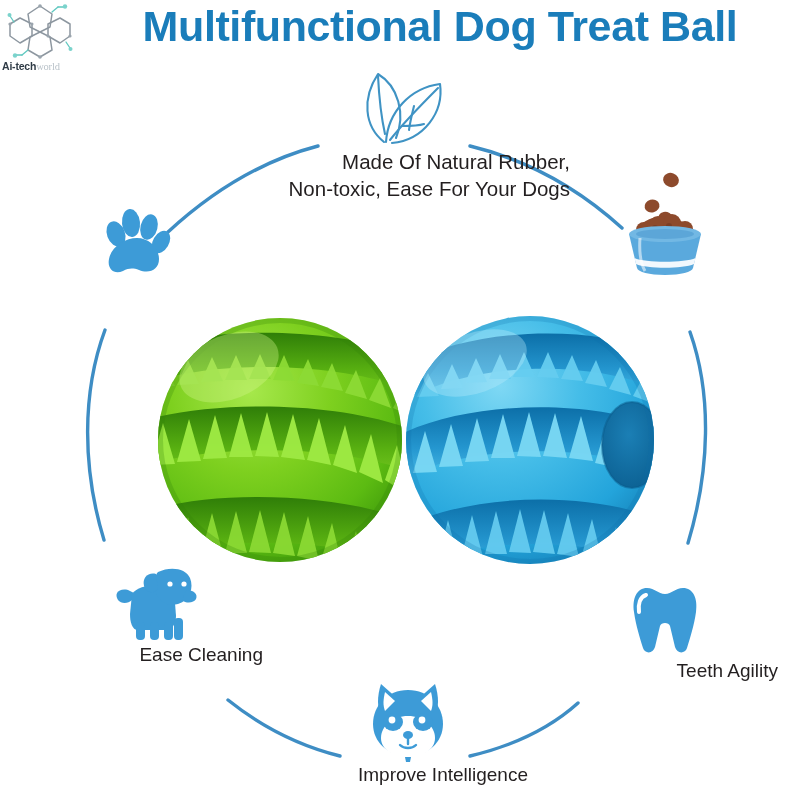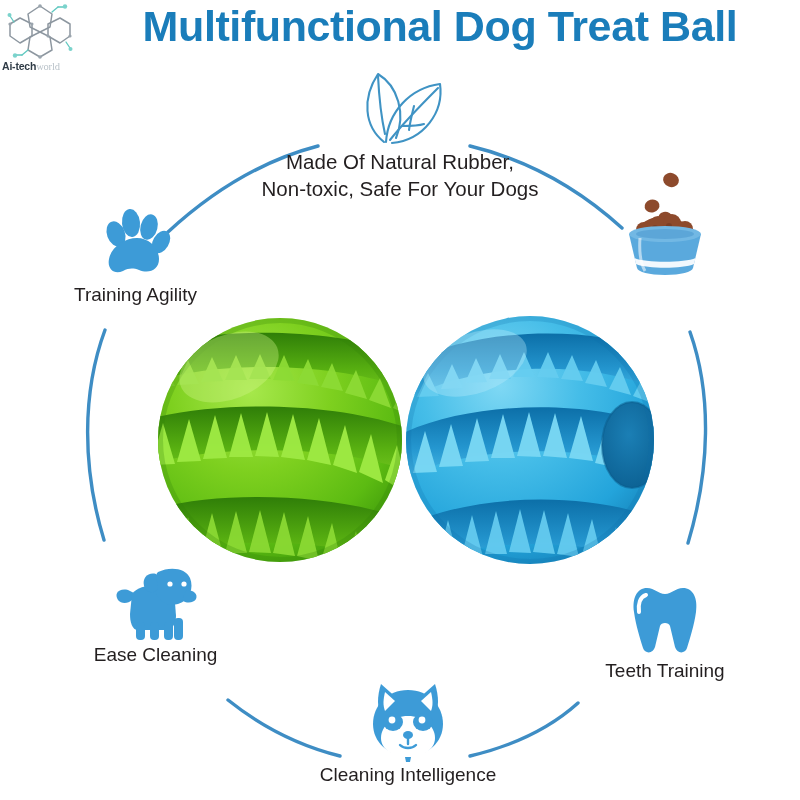--- a/index.html
+++ b/index.html
@@ -76,21 +76,21 @@
     position: absolute;
     left: 145px;
     top: 305px;
     width: 520px;
     height: 270px;
   }
 
   
   .feature {
     position: absolute;
-    text-align: center;
+    text-align: right;
   }
   .feature .ficon {
     display: block;
     margin: 0 auto;
   }
   .feature .flabel {
     display: block;
     font-size: 19px;
     color: #231f20;
     white-space: nowrap;
@@ -326,34 +326,33 @@
     <svg class="ficon" width="96" height="82" viewBox="0 0 96 82">
       <g fill="none" stroke="#3f93c4" stroke-width="2.1" stroke-linecap="round" stroke-linejoin="round">
         <path d="M32 78 C 12 62, 10 34, 26 10 C 46 22, 54 50, 44 74"></path>
         <path d="M34 78 C 36 48, 58 24, 88 20 C 92 48, 72 76, 40 79"></path>
         <path d="M26 12 C 27 32, 29 52, 33 70"></path>
         <path d="M86 24 C 70 40, 52 58, 38 76"></path>
         <path d="M62 42 C 60 50, 58 58, 57 66"></path>
         <path d="M50 62 C 58 62, 66 62, 72 60"></path>
       </g>
     </svg>
-    <span class="flabel"><span>Made Of Natural Rubber,</span><br><span>Non-toxic, Safe For Your Dogs</span></span>
+    <span class="flabel"><span>Made Of Natural Rubber,</span><br><span>Non-toxic, Ease For Your Dogs</span></span>
   </div>
 
   <div class="feature f-training">
     <svg class="ficon" width="74" height="74" viewBox="0 0 74 74">
       <g fill="#3d9bd7">
         <ellipse cx="17" cy="26" rx="9" ry="13" transform="rotate(-20 17 26)"></ellipse>
         <ellipse cx="32" cy="15" rx="9" ry="14" transform="rotate(-6 32 15)"></ellipse>
         <ellipse cx="50" cy="19" rx="8.5" ry="13" transform="rotate(14 50 19)"></ellipse>
         <ellipse cx="62" cy="34" rx="8" ry="12" transform="rotate(30 62 34)"></ellipse>
         <path d="M38 30 C 50 30, 60 40, 60 51 C 60 62, 50 66, 40 62 C 34 60, 30 60, 24 63 C 15 67, 8 61, 10 51 C 12 39, 26 30, 38 30 Z"></path>
       </g>
     </svg>
-    <span class="flabel">Training Agility</span>
   </div>
 
   <div class="feature f-food">
     <svg class="ficon" width="112" height="110" viewBox="0 0 112 110">
 
       <g fill="#8d4a2c">
         <ellipse cx="62" cy="12" rx="8" ry="7" transform="rotate(20 62 12)"></ellipse>
         <ellipse cx="43" cy="38" rx="7.5" ry="6.5" transform="rotate(-15 43 38)"></ellipse>
         <ellipse cx="57" cy="51" rx="8" ry="7" transform="rotate(30 57 51)"></ellipse>
       </g>
@@ -408,21 +407,21 @@
       </g>
     </svg>
     <span class="flabel">Ease Cleaning</span>
   </div>
 
   <div class="feature f-teeth">
     <svg class="ficon" width="76" height="76" viewBox="0 0 76 76">
       <path d="M20 6 C 10 6, 5 16, 7 30 C 9 44, 13 56, 16 66 C 18 72, 26 72, 28 65 L 33 44 C 34 40, 42 40, 43 44 L 48 65 C 50 72, 58 72, 60 66 C 63 56, 67 44, 69 30 C 71 16, 66 6, 56 6 C 48 6, 45 12, 38 12 C 31 12, 28 6, 20 6 Z" fill="#3d9bd7"></path>
       <path d="M19 13 C 13 15, 11 22, 12 30" stroke="#ffffff" stroke-width="4" stroke-linecap="round" fill="none"></path>
     </svg>
-    <span class="flabel">Teeth Training</span>
+    <span class="flabel">Teeth Agility</span>
   </div>
 
   <div class="feature f-intel">
     <svg class="ficon" width="86" height="82" viewBox="0 0 86 82">
       <g fill="#3d9bd7">
 
         <path d="M16 4 C 12 16, 12 28, 16 36 L 34 20 Z"></path>
         <path d="M70 4 C 74 16, 74 28, 70 36 L 52 20 Z"></path>
 
         <path d="M43 10 C 64 10, 78 26, 78 44 C 78 62, 63 76, 43 76 C 23 76, 8 62, 8 44 C 8 26, 22 10, 43 10 Z"></path>
@@ -443,16 +442,16 @@
       </g>
       <g fill="#ffffff">
         <circle cx="27" cy="40" r="3.4"></circle>
         <circle cx="57" cy="40" r="3.4"></circle>
       </g>
 
       <ellipse cx="43" cy="55" rx="5" ry="4" fill="#3d9bd7"></ellipse>
       <path d="M43 59 L43 64" stroke="#3d9bd7" stroke-width="2.4" stroke-linecap="round" fill="none"></path>
       <path d="M35 65 C 39 69, 47 69, 51 65" stroke="#3d9bd7" stroke-width="2.4" stroke-linecap="round" fill="none"></path>
     </svg>
-    <span class="flabel">Cleaning Intelligence</span>
+    <span class="flabel">Improve Intelligence</span>
   </div>
 
 </div>
 
 </body></html>

